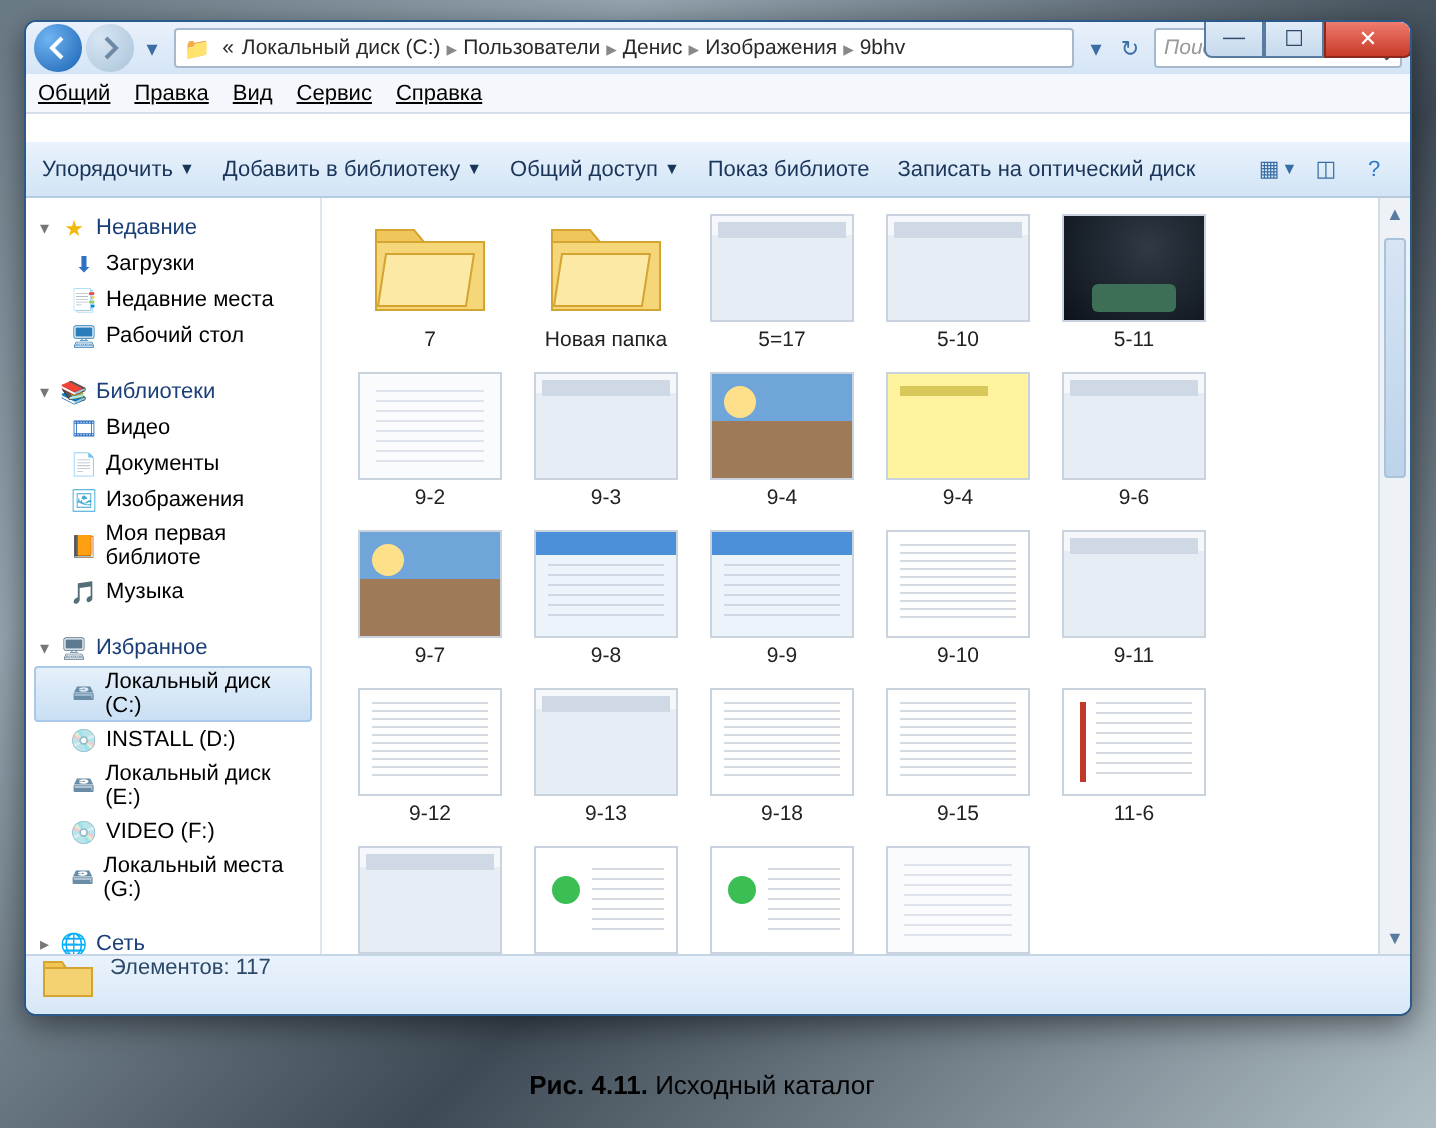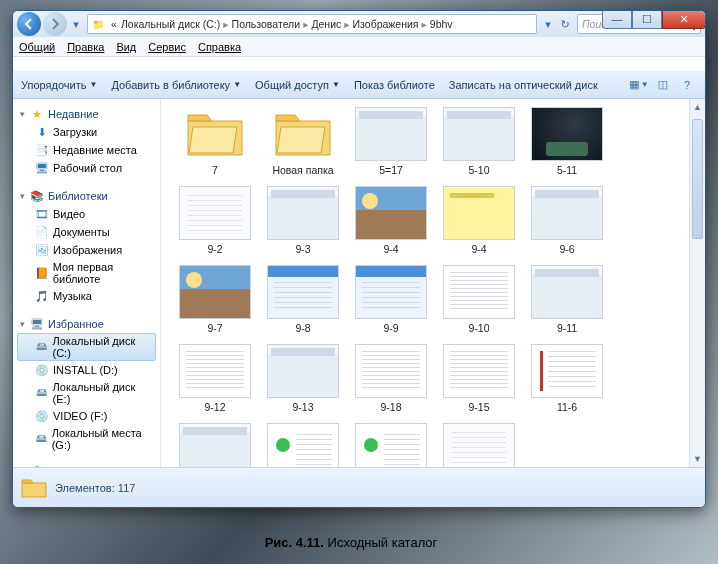--- a/index.html
+++ b/index.html
@@ -84,21 +84,21 @@
   .tv-greendot::after{ content:""; position:absolute; top:10px; left:28px; right:6px; bottom:8px; background:repeating-linear-gradient(#d4dbe3 0 1px, transparent 1px 5px); }
   .tv-redbar { background:#fff; }
   .tv-redbar::before{ content:""; position:absolute; top:6px; left:8px; width:3px; bottom:6px; background:#c0392b; }
   .tv-redbar::after{ content:""; position:absolute; top:6px; left:16px; right:6px; bottom:6px; background:repeating-linear-gradient(#d4dbe3 0 1px, transparent 1px 5px); }
   
   .vscroll { width:16px; background:#eef2f7; border-left:1px solid #d5dde6; display:flex; flex-direction:column; }
   .vscroll .arr { height:16px; display:flex; align-items:center; justify-content:center; color:#5a7ba0; font-size:9px; cursor:pointer; }
   .vscroll .track { flex:1; position:relative; }
   .vscroll .thumbbar { position:absolute; left:2px; right:2px; top:4px; height:120px; background:linear-gradient(#d7e5f4,#bcd3ea); border:1px solid #a9c3da; border-radius:2px; cursor:pointer; }
   
-  .status { height:40px; background:linear-gradient(#eaf3fd,#d8e7f6); border-top:1px solid #c5d6e7; display:flex; align-items:center; padding:0 8px; font-size:11px; color:#2a4968; }
+  .status { height:30px; background:linear-gradient(#eaf3fd,#d8e7f6); border-top:1px solid #c5d6e7; display:flex; padding:0 8px; font-size:11px; color:#2a4968; }
   .status .fic { width:26px; height:22px; margin-right:8px; }
   
   .caption { position:absolute; left:0; right:16px; bottom:14px; text-align:center; font-size:13px; color:#000; }
   .caption b { font-weight:700; }
 </style>
 </head>
 <body>
 
 <div class="stage">
   <div class="window">

